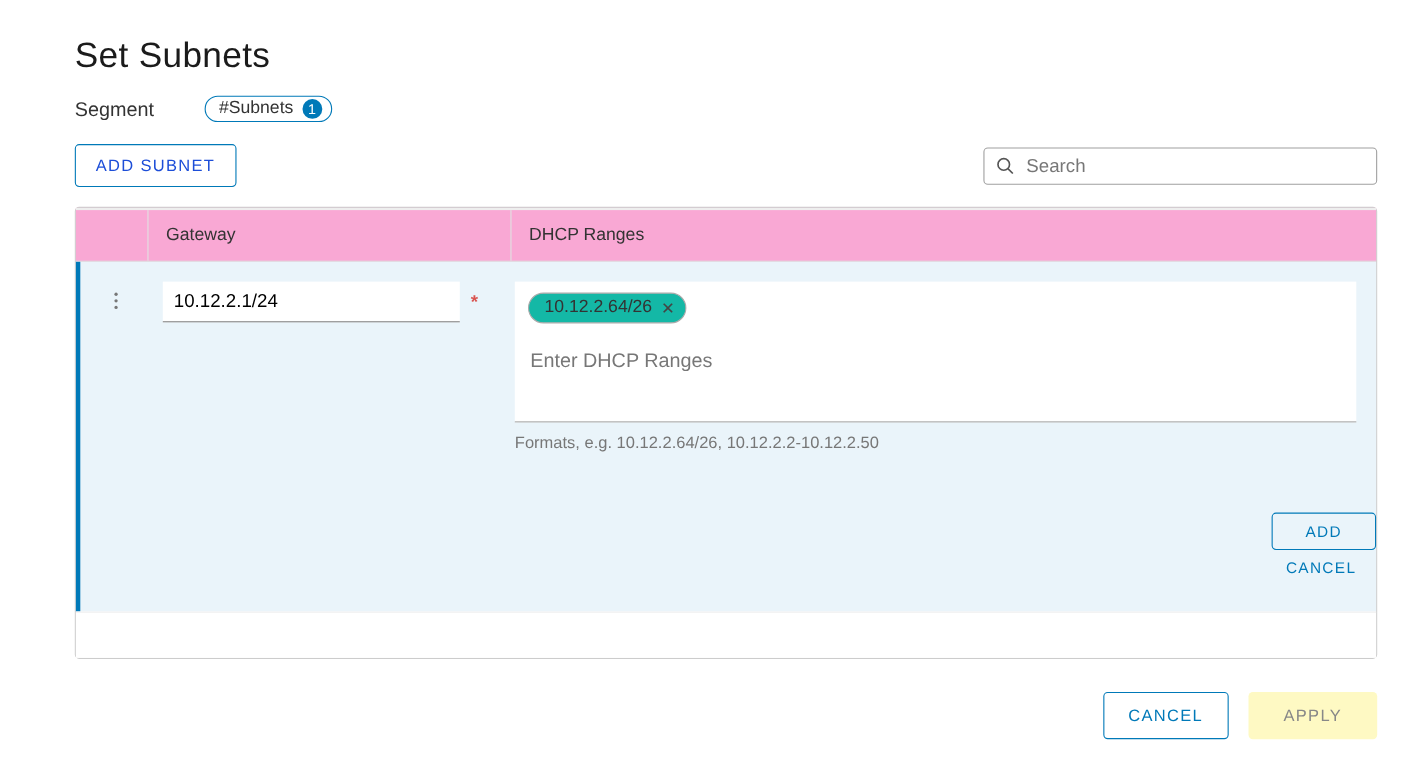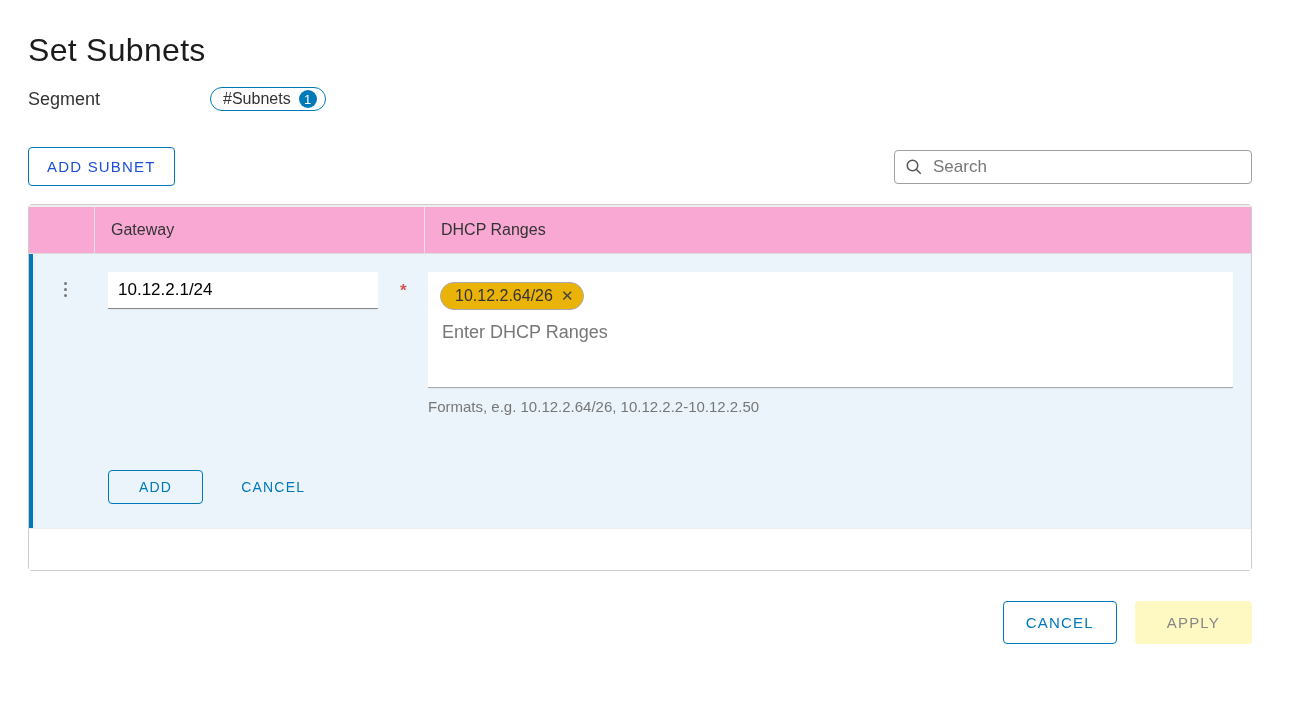--- a/index.html
+++ b/index.html
@@ -7,34 +7,34 @@
     font-family: "Metropolis", "Avenir Next", "Helvetica Neue", Arial, sans-serif;
     background: #fff;
     color: #333;
     width: 1296px;
     height: 710px;
     overflow: hidden;
     padding: 0;
     position: relative;
   }
   .container {
-    padding: 32px 44px 0 28px;
+    padding: 32px 44px 0 68px;
   }
   .page-title {
     font-size: 32px;
     font-weight: 400;
     color: #1b1b1b;
     letter-spacing: 0.3px;
     margin-bottom: 18px;
   }
   .segment-row {
     display: flex;
     align-items: center;
-    gap: 110px;
-    margin-bottom: 36px;
+    gap: 46px;
+    margin-bottom: 20px;
     font-size: 18px;
   }
   .segment-label {
     color: #333;
     font-size: 18px;
   }
   .pill {
     display: inline-flex;
     align-items: center;
     border: 1px solid #0079b8;
@@ -180,21 +180,21 @@
   }
   .kebab span {
     width: 3px; height: 3px; background: #777; border-radius: 50%;
   }
   .col-gateway {
     padding: 0 16px 0 10px;
   }
   .input-wrap {
     display: flex;
     align-items: center;
-    gap: 22px;
+    gap: 10px;
   }
   .text-input {
     background: #fff;
     border: none;
     border-bottom: 1px solid #888;
     padding: 8px 10px;
     font-size: 17px;
     width: 270px;
     outline: none;
     box-shadow: 0 2px 2px -2px rgba(0,0,0,0.15);
@@ -215,28 +215,28 @@
   .tagbox {
     background: #fff;
     border-bottom: 1px solid #aaa;
     padding: 10px 12px 40px 12px;
     box-shadow: 0 2px 2px -2px rgba(0,0,0,0.15);
     margin-right: 0;
   }
   .tag {
     display: inline-flex;
     align-items: center;
-    background: #eab308;
+    background: #14b8a6;
     border: 1px solid #aaa;
     border-radius: 14px;
     padding: 4px 10px 4px 14px;
     font-size: 16px;
     color: #333;
     gap: 8px;
-    margin-bottom: 8px;
+    margin-bottom: 20px;
   }
   .tag .remove {
     cursor: pointer;
     color: #444;
     font-size: 15px;
   }
   .tag-input {
     display: block;
     border: none;
     outline: none;
@@ -246,24 +246,24 @@
     padding: 4px 0;
     width: 100%;
     border-left: 1px solid #333;
     padding-left: 2px;
   }
   .tag-input::placeholder { color: #777; border: none;}
   .tag-input-wrap { display:block; }
   .row-actions {
     grid-column: 2 / span 2;
     display: flex;
-    gap: 20px;
     margin-top: 55px;
     padding-left: 10px;
-    align-items: center;
+    align-items: flex-end;
+    flex-direction: column;
   }
   .footer {
     display: flex;
     justify-content: flex-end;
     gap: 18px;
     padding: 30px 44px 0 0;
   }
   .blank-row {
     height: 42px;
     border-top: 1px solid #eee;

